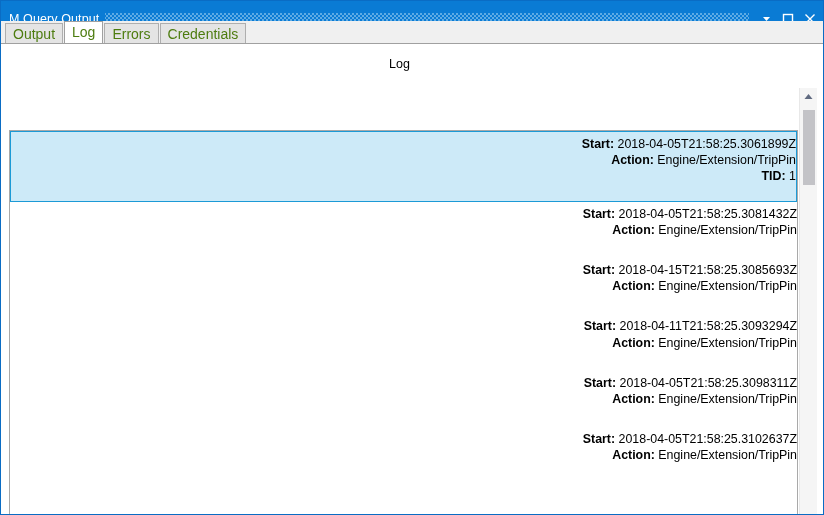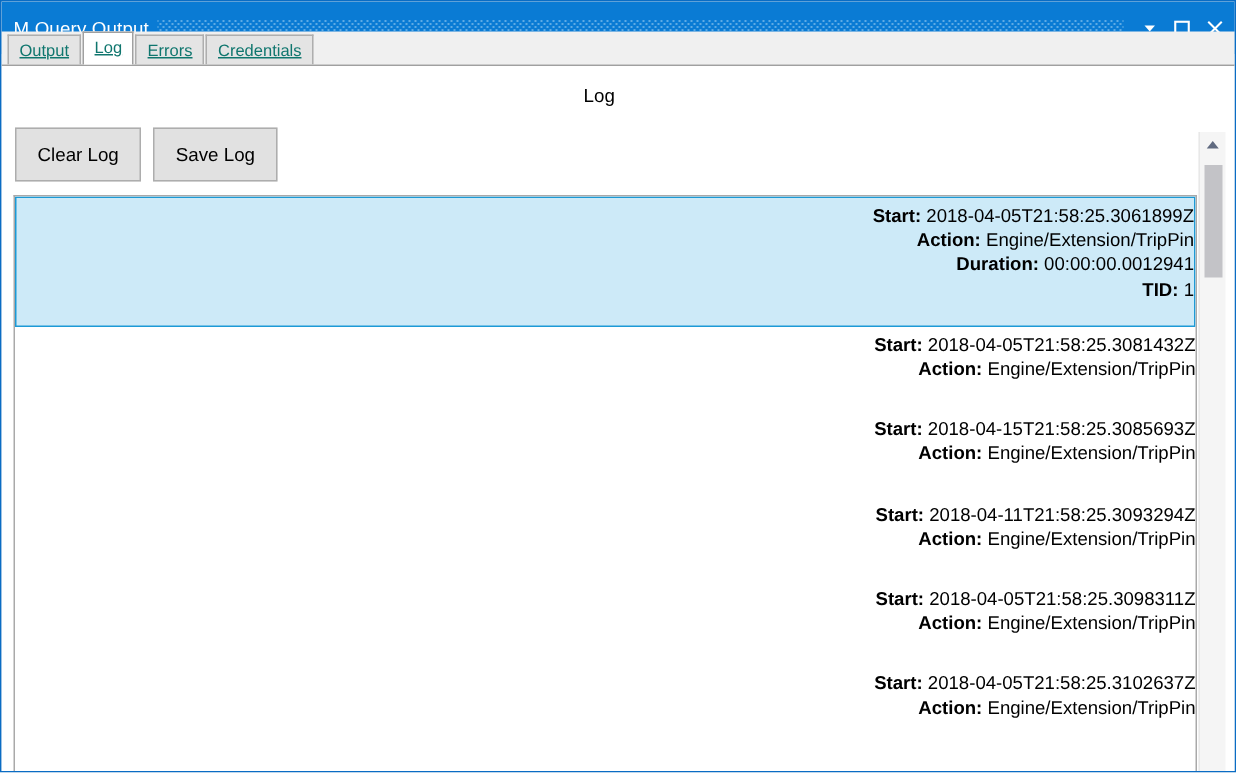--- a/index.html
+++ b/index.html
@@ -74,30 +74,29 @@
     background: #f0f0f0;
     display: flex;
     align-items: flex-end;
     padding-left: 4px;
     box-sizing: border-box;
   }
   .tab {
     height: 20px;
     line-height: 20px;
     padding: 0 7px;
-    font-size: 11px;
-    color: #0f766e;
+    font-size: 14px;
+    color: #4d7c0f;
     background: #e4e4e4;
     border: 1px solid #aeaeae;
     border-bottom: none;
     margin-right: 1px;
     box-sizing: border-box;
     white-space: nowrap;
     cursor: default;
-    text-decoration: underline;
   }
   .tab.selected {
     background: #ffffff;
     border-color: #a0a0a0;
     height: 22px;
     line-height: 21px;
     position: relative;
     z-index: 2;
   }
 
@@ -238,31 +237,26 @@
     <div class="tab">Output</div>
     <div class="tab selected">Log</div>
     <div class="tab">Errors</div>
     <div class="tab">Credentials</div>
   </div>
 
   <div class="panel">
 
     <div class="panel-heading">Log</div>
 
-    <div class="btn-row">
-      <button class="btn">Clear Log</button>
-      <button class="btn">Save Log</button>
-    </div>
 
     <div class="log-list">
 
       <div class="log-entry selected">
         <div class="log-line"><span class="log-key">Start:</span> <span class="log-val">2018-04-05T21:58:25.3061899Z</span></div>
         <div class="log-line"><span class="log-key">Action:</span> <span class="log-val">Engine/Extension/TripPin</span></div>
-        <div class="log-line"><span class="log-key">Duration:</span> <span class="log-val">00:00:00.0012941</span></div>
         <div class="log-line"><span class="log-key">TID:</span> <span class="log-val">1</span></div>
       </div>
 
       <div class="log-entry">
         <div class="log-line"><span class="log-key">Start:</span> <span class="log-val">2018-04-05T21:58:25.3081432Z</span></div>
         <div class="log-line"><span class="log-key">Action:</span> <span class="log-val">Engine/Extension/TripPin</span></div>
       </div>
       <div class="entry-gap"></div>
 
       <div class="log-entry">

